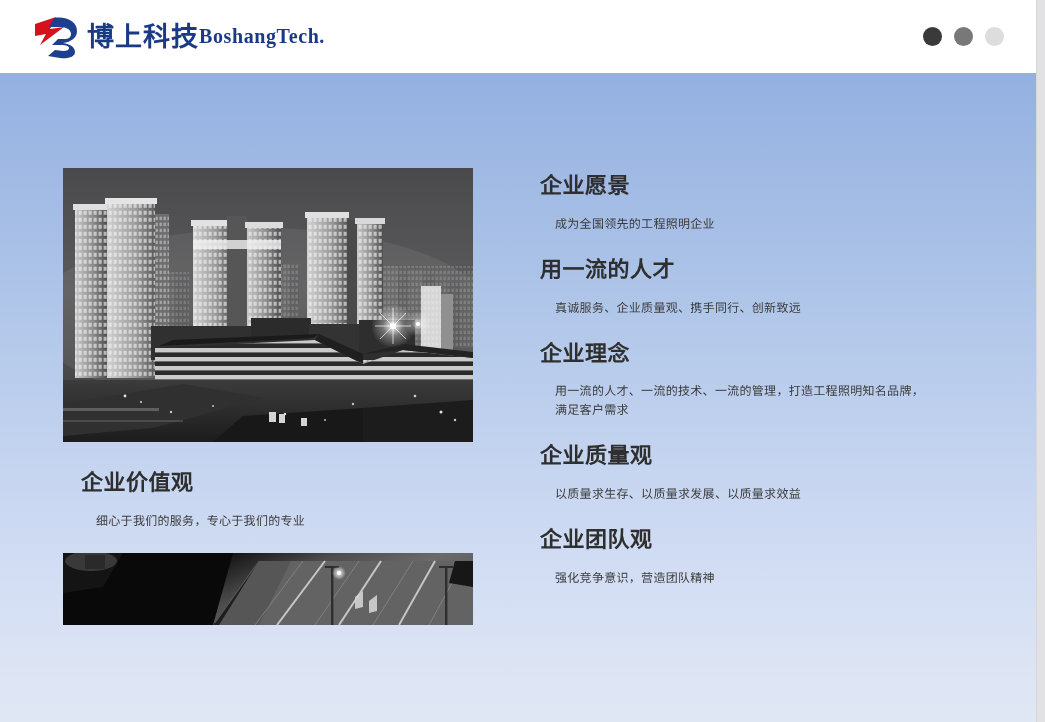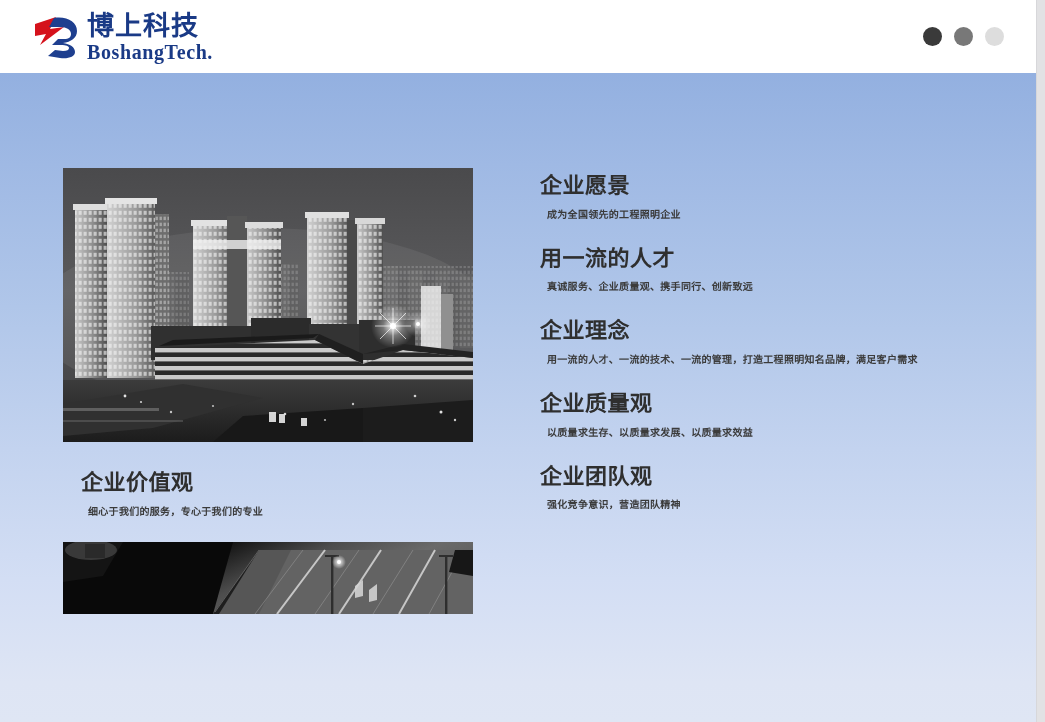--- a/index.html
+++ b/index.html
@@ -70,21 +70,21 @@
 
   .brand-mark {
     width: 46px;
     height: 44px;
     flex: 0 0 auto;
     display: block;
   }
 
   .brand-wordmark {
     display: flex;
-    flex-direction: column;
+    flex-direction: row;
     justify-content: center;
     line-height: 1;
   }
   .brand-cn {
     font-family: "DejaVu Sans", "Liberation Sans", sans-serif;
     font-size: 27px;
     font-weight: 700;
     letter-spacing: 1px;
     color: #1a3a86;
     line-height: 1.02;
@@ -174,25 +174,25 @@
     font-family: "DejaVu Sans", "Liberation Sans", sans-serif;
     font-size: 22px;
     font-weight: 700;
     color: #2f2f2f;
     line-height: 1.22;
     margin: 0 0 7px 0;
     letter-spacing: 0.5px;
   }
   .sec-body {
     font-family: "DejaVu Sans", "Liberation Sans", sans-serif;
-    font-size: 10px;
-    font-weight: 700;
+    font-size: 12px;
+    font-weight: 400;
     color: #3b3b3b;
     line-height: 1.58;
-    margin: 7px;
+    margin: 15px;
     letter-spacing: 0.3px;
   }
 
   
   .col-right {
     position: absolute;
     left: 540px;
     top: 100px;
     width: 400px;
   }

